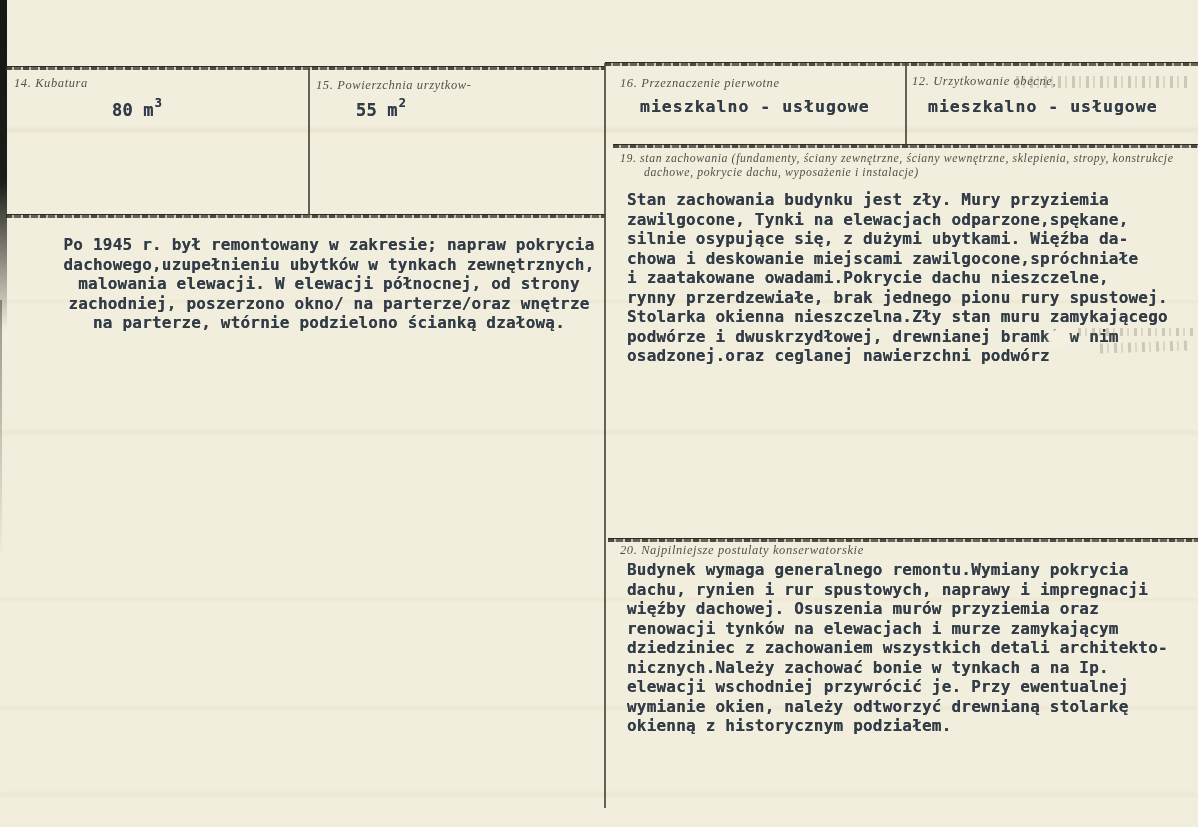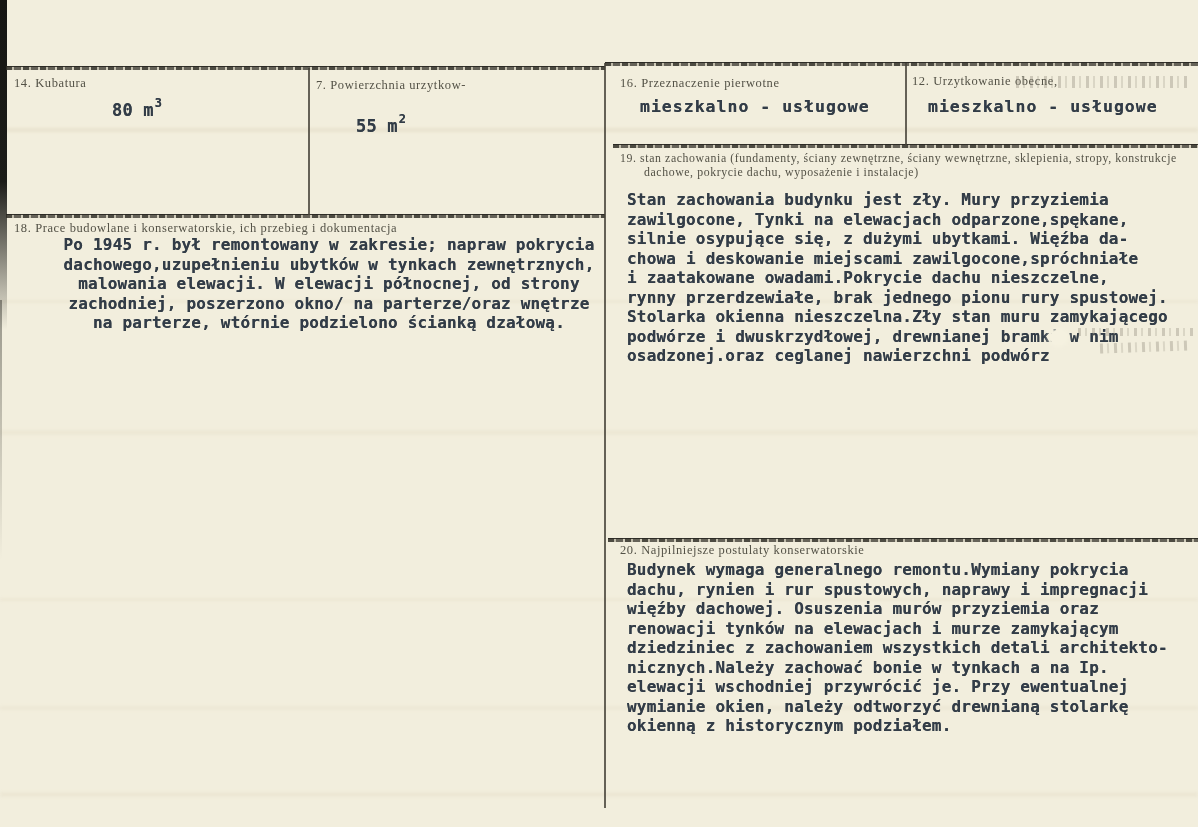--- a/index.html
+++ b/index.html
@@ -47,20 +47,21 @@
   .vline{position:absolute;width:2px;background:rgba(70,66,56,.82);}
   .vline-center{left:604px;top:63px;height:745px;}
   .vline-14-15{left:308px;top:68px;height:147px;}
   .vline-16-17{left:905px;top:63px;height:82px;}
   
   .label{
     position:absolute;
     font-family:"Liberation Serif", serif;
     font-size:12.5px;color:#535146;letter-spacing:.6px;
     white-space:nowrap;
+    font-style:italic;
   }
   .label-wrap{white-space:normal;line-height:13.5px;font-size:11.8px;
     padding-left:24px;text-indent:-24px;}
   .l14{left:14px;top:76px;}
   .l15{left:316px;top:78px;}
   .l16{left:620px;top:76px;}
   .l17{left:912px;top:74px;}
   .l18{left:14px;top:221px;}
   .l19{left:620px;top:152px;width:572px;}
   .l20{left:620px;top:543px;}
@@ -68,21 +69,21 @@
   .typed{
     position:absolute;
     font-family:"DejaVu Sans Mono", monospace;
     font-weight:bold;
     font-size:16px;line-height:19.5px;letter-spacing:.2px;
     color:#323c47;
     text-shadow:0 0 .6px rgba(46,56,68,.75);
     white-space:pre-line;
   }
   .v14{left:112px;top:96px;font-size:17px;}
-  .v15{left:356px;top:96px;font-size:17px;margin-top:16px;}
+  .v15{left:356px;top:96px;font-size:17px;}
   .v16{left:640px;top:97px;font-size:16.5px;letter-spacing:1px;}
   .v17{left:928px;top:97px;font-size:16.5px;letter-spacing:1px;}
   .t18{left:55px;top:235px;width:548px;text-align:center;}
   .t19{left:627px;top:190px;width:572px;}
   .t20{left:627px;top:560px;width:572px;}
   .typed sup{font-size:12px;position:relative;top:-2px;left:1px;}
   
   .pencil{
     position:absolute;opacity:.38;filter:blur(.7px);
     background-image:repeating-linear-gradient(90deg,
@@ -119,31 +120,30 @@
   <div class="rule rule-mid-left"></div>
   <div class="rule rule-under-16-17"></div>
   <div class="rule rule-above-20"></div>
   <div class="vline vline-center"></div>
   <div class="vline vline-14-15"></div>
   <div class="vline vline-16-17"></div>
 
   <div class="label l14">14. Kubatura</div>
   <div class="typed v14"><span>80 m</span><sup>3</sup></div>
 
-  <div class="label l15">7. Powierzchnia urzytkow-</div>
+  <div class="label l15">15. Powierzchnia urzytkow-</div>
   <div class="typed v15"><span>55 m</span><sup>2</sup></div>
 
   <div class="label l16">16. Przeznaczenie pierwotne</div>
   <div class="typed v16">mieszkalno - usługowe</div>
 
   <div class="label l17">12. Urzytkowanie obecne,</div>
   <div class="pencil pencil-17"></div>
   <div class="typed v17">mieszkalno - usługowe</div>
 
-  <div class="label l18">18. Prace budowlane i konserwatorskie, ich przebieg i dokumentacja</div>
   <div class="typed t18">Po 1945 r. był remontowany w zakresie; napraw pokrycia
 dachowego,uzupełnieniu ubytków w tynkach zewnętrznych,
 malowania elewacji. W elewacji północnej, od strony
 zachodniej, poszerzono okno/ na parterze/oraz wnętrze
 na parterze, wtórnie podzielono ścianką dzałową.</div>
 
   <div class="label label-wrap l19">19. stan zachowania (fundamenty, ściany zewnętrzne, ściany wewnętrzne, sklepienia, stropy, konstrukcje dachowe, pokrycie dachu, wyposażenie i instalacje)</div>
   <div class="typed t19">Stan zachowania budynku jest zły. Mury przyziemia
 zawilgocone, Tynki na elewacjach odparzone,spękane,
 silnie osypujące się, z dużymi ubytkami. Więźba da-

